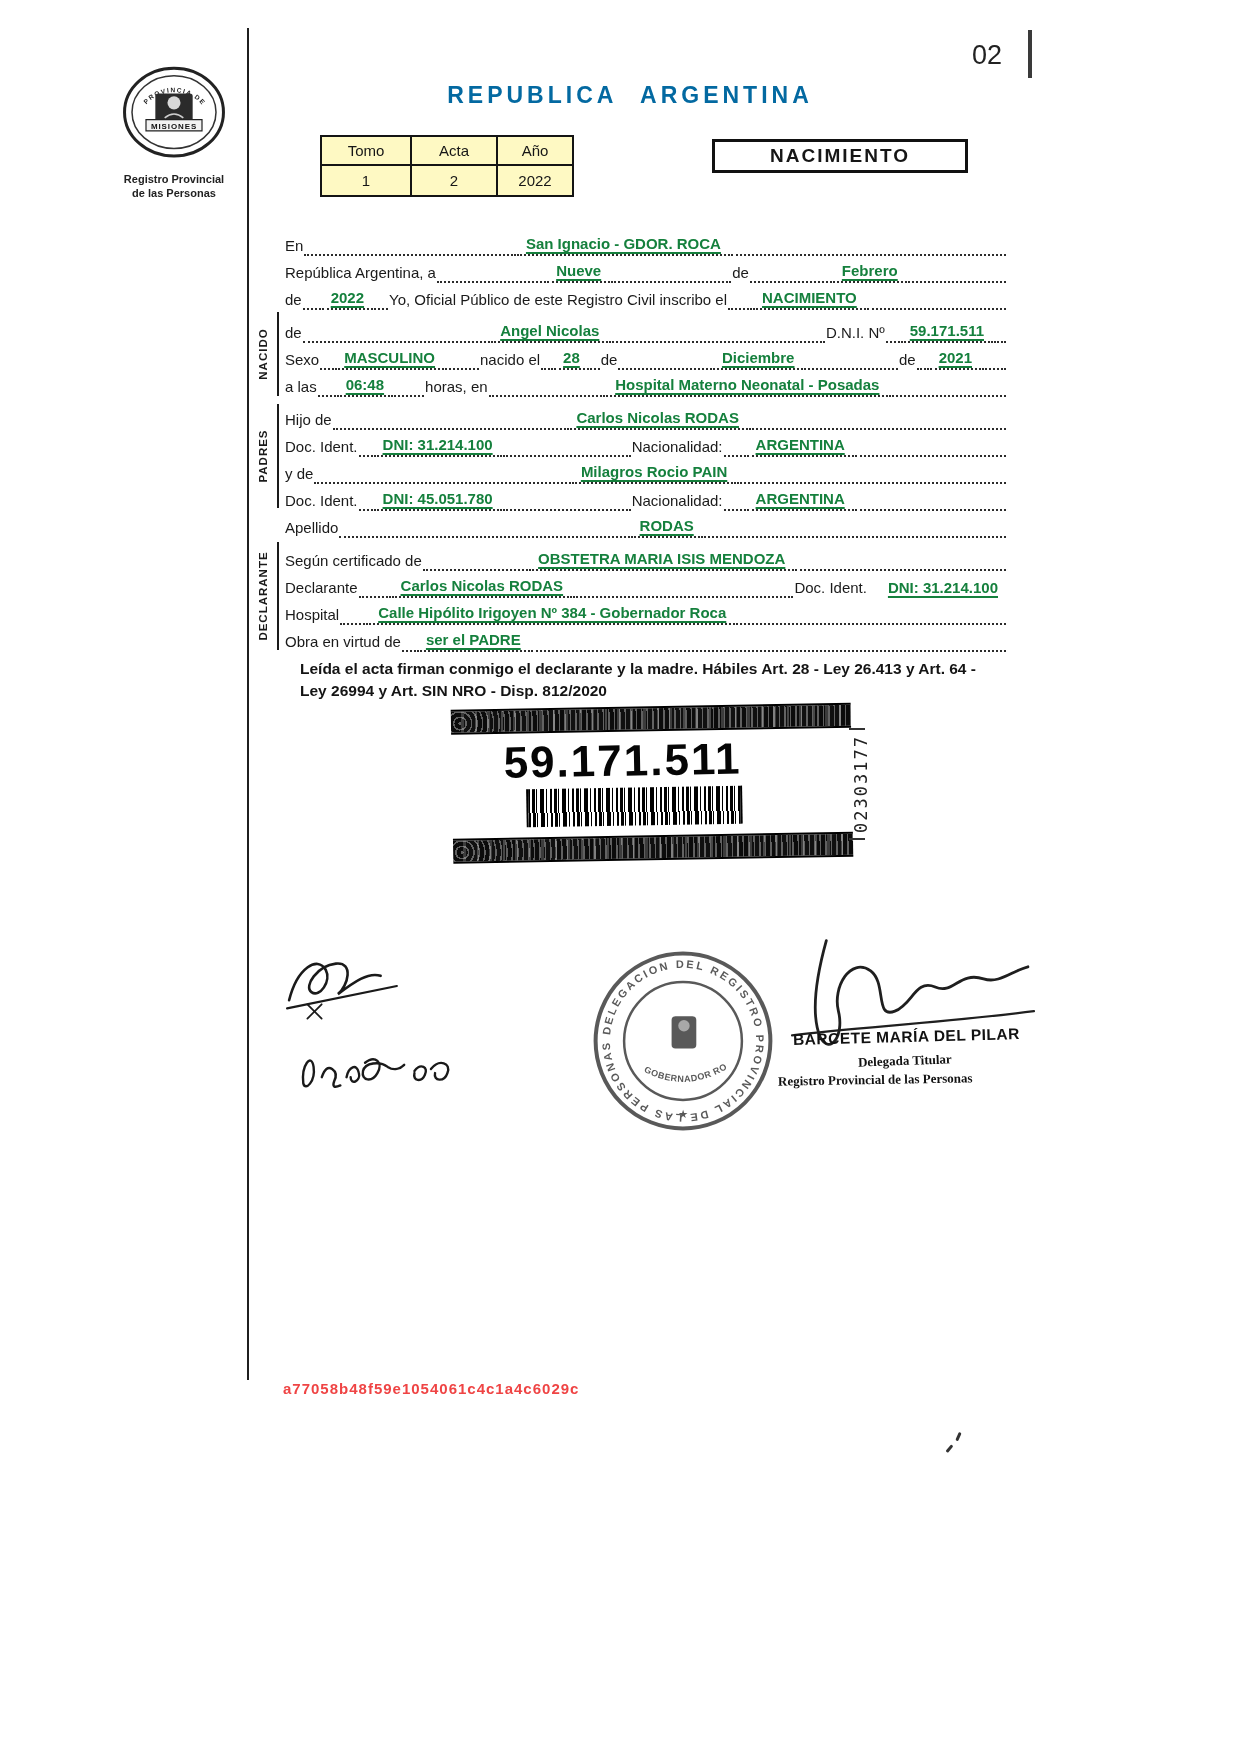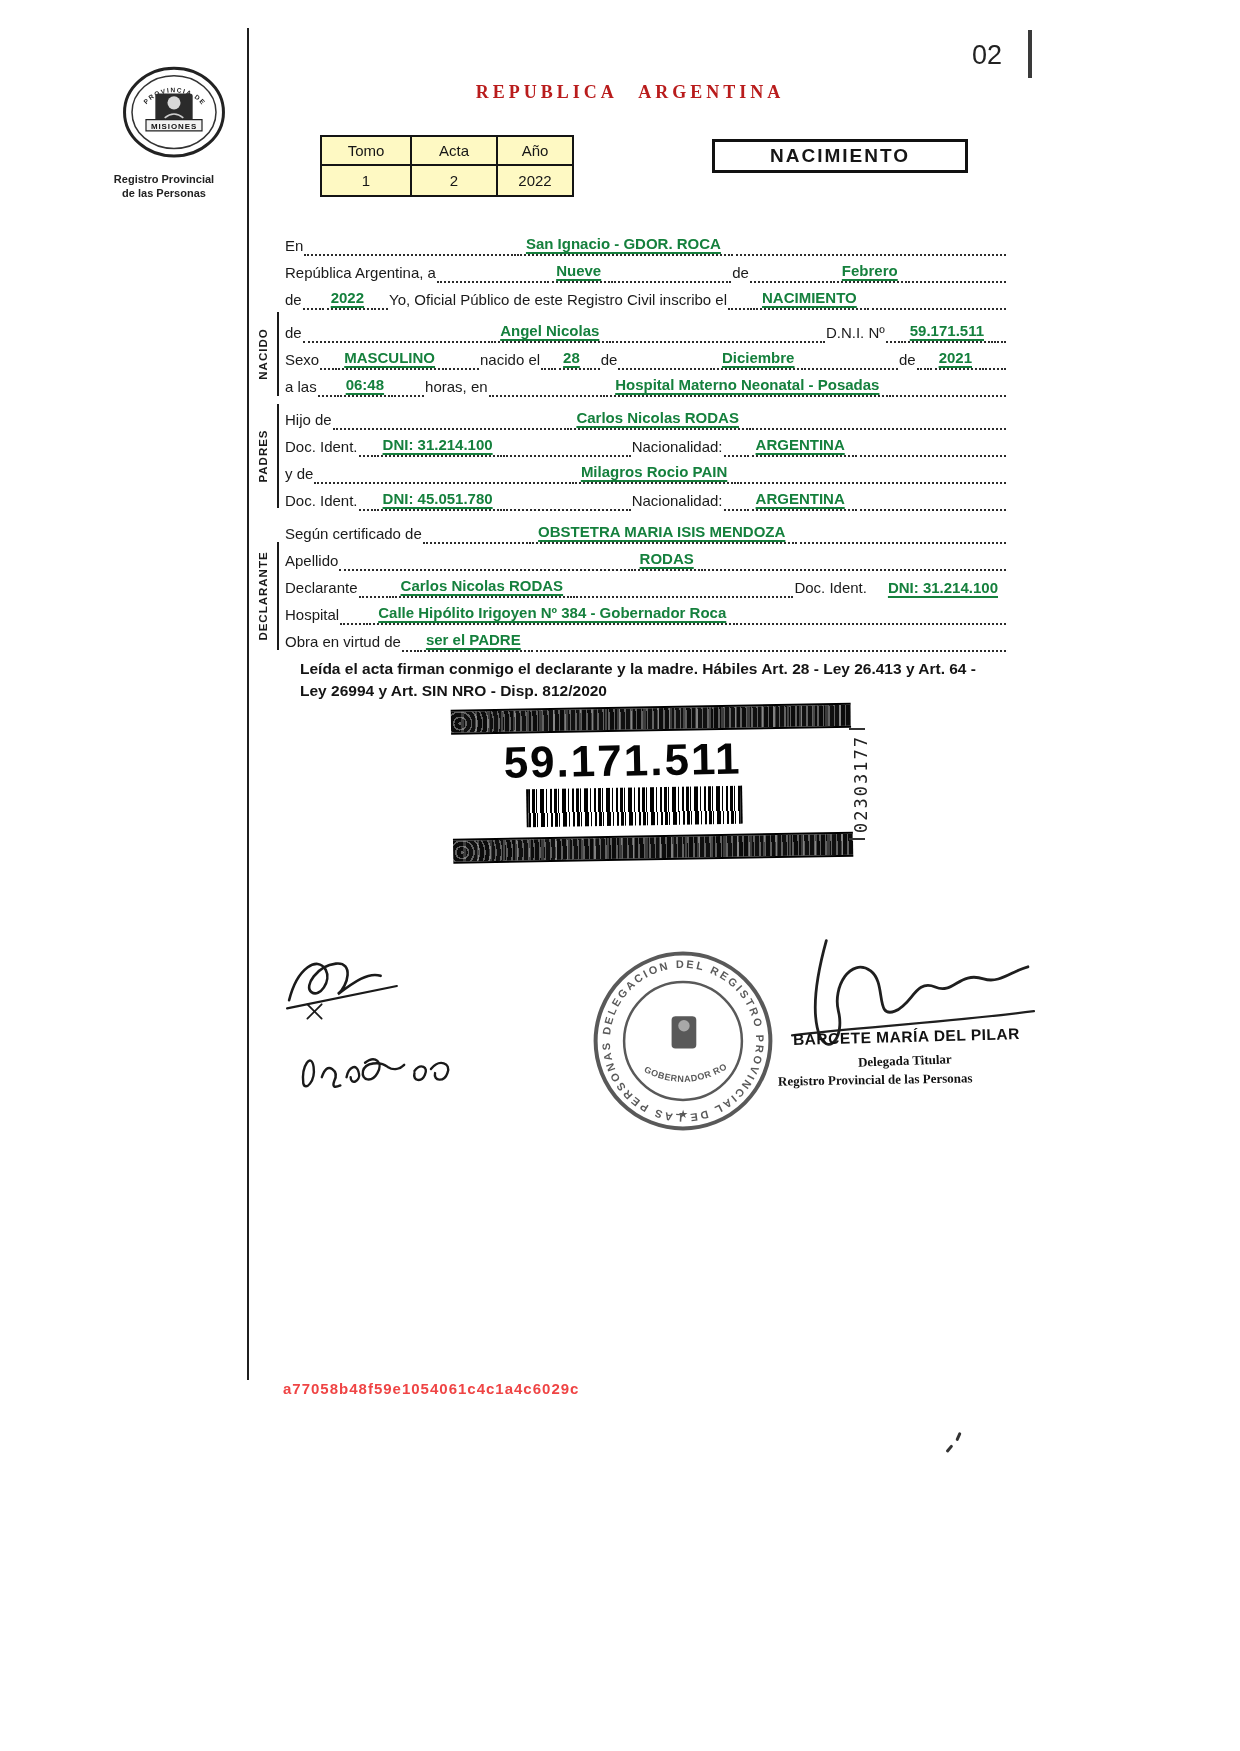--- a/index.html
+++ b/index.html
@@ -9,25 +9,25 @@
     font-family:"Liberation Sans", sans-serif; color:#161616; overflow:hidden;
   }
 
   
   .fold-line { position:absolute; left:247px; top:28px; width:2px; height:1352px; background:#1f1f1f; }
   .edge-line { position:absolute; left:1028px; top:30px; width:4px; height:48px; background:#3a3a3a; }
 
   
   .page-num { position:absolute; left:972px; top:40px; font-size:27px; color:#222; }
   .title { position:absolute; left:330px; top:82px; width:600px; text-align:center;
-    font-family:Liberation Serif, serif; font-size:18px; font-weight:bold;
-    letter-spacing:4px; word-spacing:14px; color:#b91c1c; }
+    font-family:Liberation Sans, sans-serif; font-size:23px; font-weight:bold;
+    letter-spacing:4px; word-spacing:14px; color:#0369a1; }
 
   .logo { position:absolute; left:118px; top:62px; width:112px; height:106px; }
-  .logo-caption { position:absolute; left:92px; top:172px; width:144px; text-align:center;
+  .logo-caption { position:absolute; left:102px; top:172px; width:144px; text-align:center;
     font-size:11px; font-weight:bold; line-height:1.3; color:#222; }
 
   
   .rtable { position:absolute; left:320px; top:135px; border:2px solid #141414;
     display:grid; grid-template-columns:90px 86px 74px; background:#fef9c3; }
   .rtable .cell { height:29px; display:flex; align-items:center; justify-content:center;
     font-size:15px; border-right:2px solid #141414; border-bottom:2px solid #141414; }
   .rtable .cell.last-col { border-right:none; }
   .rtable .cell.last-row { border-bottom:none; }
 
@@ -253,32 +253,32 @@
       <span class="lbl">Doc. Ident.</span>
       <span class="dots" style="flex:0 0 14px;"></span>
       <span class="val">DNI: 45.051.780</span>
       <span class="dots" style="flex:1.1;"></span>
       <span class="lbl">Nacionalidad:</span>
       <span class="dots" style="flex:0 0 22px;"></span>
       <span class="val">ARGENTINA</span>
       <span class="dots" style="flex:1.3;"></span>
     </div>
 
-    <div class="line gap">
-      <span class="lbl">Según certificado de</span>
-      <span class="dots" style="flex:1;"></span>
-      <span class="val">OBSTETRA MARIA ISIS MENDOZA</span>
-      <span class="dots" style="flex:2;"></span>
-    </div>
-
     <div class="line">
       <span class="lbl">Apellido</span>
       <span class="dots" style="flex:2.4;"></span>
       <span class="val">RODAS</span>
       <span class="dots" style="flex:2.5;"></span>
+    </div>
+
+    <div class="line gap">
+      <span class="lbl">Según certificado de</span>
+      <span class="dots" style="flex:1;"></span>
+      <span class="val">OBSTETRA MARIA ISIS MENDOZA</span>
+      <span class="dots" style="flex:2;"></span>
     </div>
 
     <div class="line">
       <span class="lbl">Declarante</span>
       <span class="dots" style="flex:0 0 32px;"></span>
       <span class="val">Carlos Nicolas RODAS</span>
       <span class="dots" style="flex:1;"></span>
       <span class="lbl">Doc. Ident.</span>
       <span class="dots" style="flex:0 0 6px; border-bottom:none;"></span>
       <span class="val" style="border-bottom:none;">DNI: 31.214.100</span>

